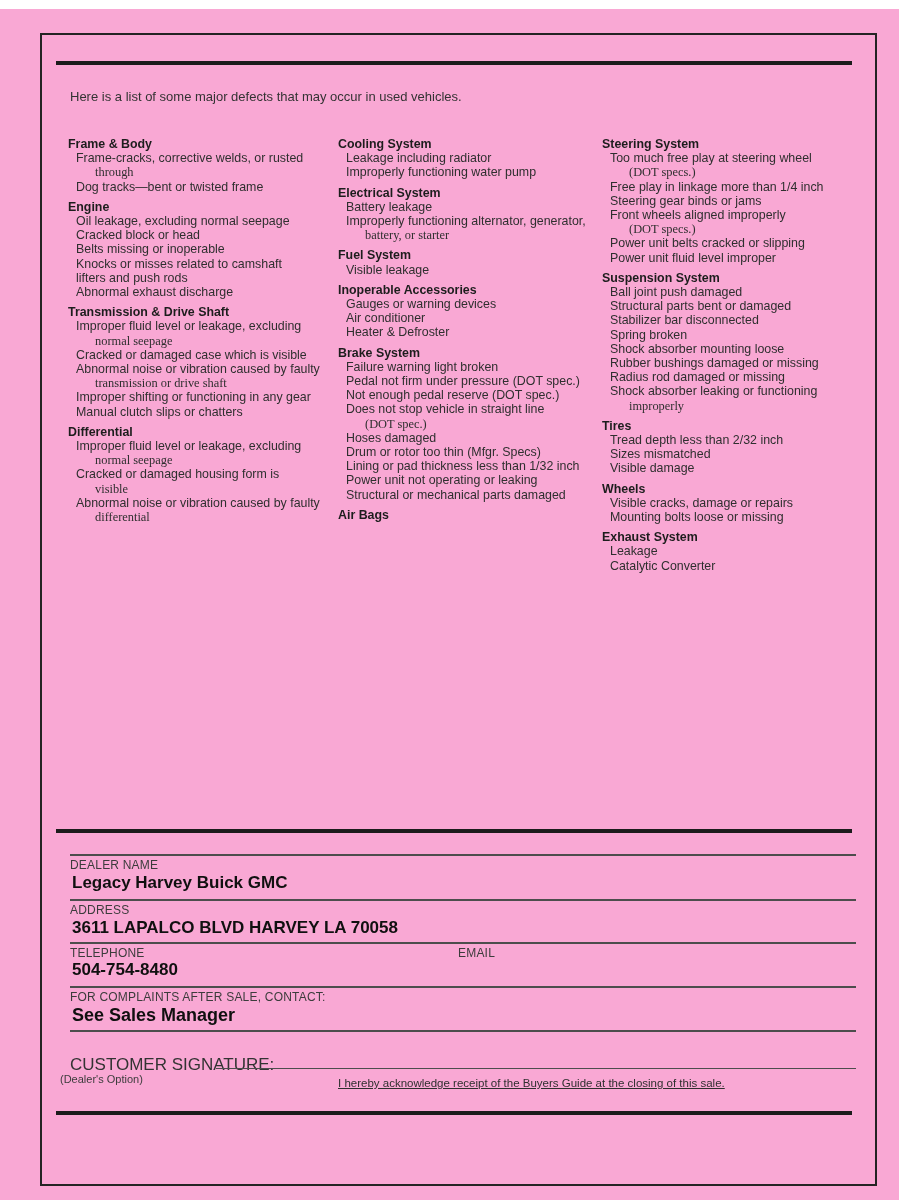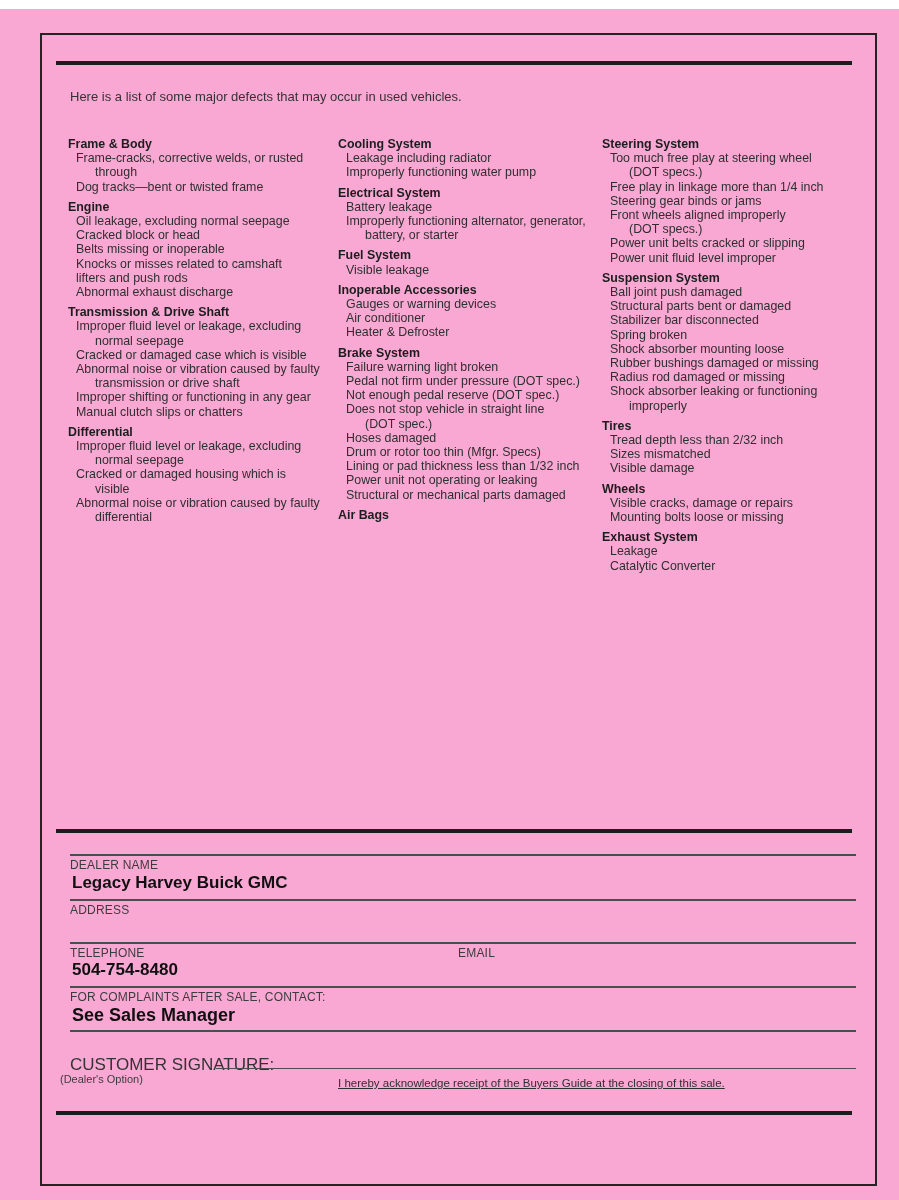--- a/index.html
+++ b/index.html
@@ -16,21 +16,21 @@
   .thick-rule{position:absolute;left:56px;width:796px;height:4px;background:#1c1c1c;}
   .intro{position:absolute;left:70px;top:80px;font-size:13px;color:#333;}
   .col{position:absolute;top:128px;white-space:nowrap;}
   .col0{left:68px;}
   .col1{left:338px;}
   .col2{left:602px;}
   .sec-title{font-weight:bold;font-size:12.4px;line-height:14.2px;color:#1d1d1d;margin-top:6px;}
   .sec-title:first-child{margin-top:0;}
   .item{font-size:12.4px;line-height:14.2px;color:#2f2f2f;}
   .ind1{padding-left:8px;}
-  .ind2{padding-left:27px;}
+  .ind2{padding-left:27px;font-family:Liberation Serif, serif;}
   .frule{position:absolute;left:70px;width:786px;height:0;border-top:2px solid #4d4d4d;}
   .flabel{position:absolute;font-size:12px;color:#3c3c3c;letter-spacing:.2px;}
   .fvalue{position:absolute;font-size:17px;font-weight:600;color:#101010;}
   .sig-label{position:absolute;left:70px;top:1046px;font-size:17px;color:#333;}
   .sig-line{position:absolute;left:216px;top:1047px;width:640px;border-bottom:1.5px solid #4d4d4d;height:12px;}
   .sig-sub{position:absolute;left:60px;top:1064px;font-size:11px;color:#3c3c3c;}
   .sig-note{position:absolute;left:338px;top:1068px;font-size:11.5px;color:#2f2f2f;text-decoration:underline;}
   .important{position:absolute;left:70px;top:1113px;width:800px;font-size:13.4px;line-height:19px;color:#1f1f1f;}
   .imp-label{font-weight:bold;color:#111;}
 </style>
@@ -61,21 +61,21 @@
       <div class="item ind1">Improper fluid level or leakage, excluding</div>
       <div class="item ind2">normal seepage</div>
       <div class="item ind1">Cracked or damaged case which is visible</div>
       <div class="item ind1">Abnormal noise or vibration caused by faulty</div>
       <div class="item ind2">transmission or drive shaft</div>
       <div class="item ind1">Improper shifting or functioning in any gear</div>
       <div class="item ind1">Manual clutch slips or chatters</div>
       <div class="sec-title">Differential</div>
       <div class="item ind1">Improper fluid level or leakage, excluding</div>
       <div class="item ind2">normal seepage</div>
-      <div class="item ind1">Cracked or damaged housing which is</div>
+      <div class="item ind1">Cracked or damaged housing form is</div>
       <div class="item ind2">visible</div>
       <div class="item ind1">Abnormal noise or vibration caused by faulty</div>
       <div class="item ind2">differential</div>
     </div>
   <div class="col col1">
       <div class="sec-title">Cooling System</div>
       <div class="item ind1">Leakage including radiator</div>
       <div class="item ind1">Improperly functioning water pump</div>
       <div class="sec-title">Electrical System</div>
       <div class="item ind1">Battery leakage</div>
@@ -133,20 +133,21 @@
     </div>
 
   <div class="thick-rule" style="top:820px;"></div>
 
   <div class="frule" style="top:845px;"></div>
   <div class="flabel" style="left:70px;top:849px;">DEALER NAME</div>
   <div class="fvalue" style="left:72px;top:864px;">Legacy Harvey Buick GMC</div>
 
   <div class="frule" style="top:890px;"></div>
   <div class="flabel" style="left:70px;top:894px;">ADDRESS</div>
+  <div class="fvalue" style="left:72px;top:909px;">3611 LAPALCO BLVD HARVEY LA 70058</div>
 
   <div class="frule" style="top:933px;"></div>
   <div class="flabel" style="left:70px;top:937px;">TELEPHONE</div>
   <div class="flabel" style="left:458px;top:937px;">EMAIL</div>
   <div class="fvalue" style="left:72px;top:951px;">504-754-8480</div>
 
   <div class="frule" style="top:977px;"></div>
   <div class="flabel" style="left:70px;top:981px;">FOR COMPLAINTS AFTER SALE, CONTACT:</div>
   <div class="fvalue" style="left:72px;top:996px;font-size:18px;">See Sales Manager</div>
 

